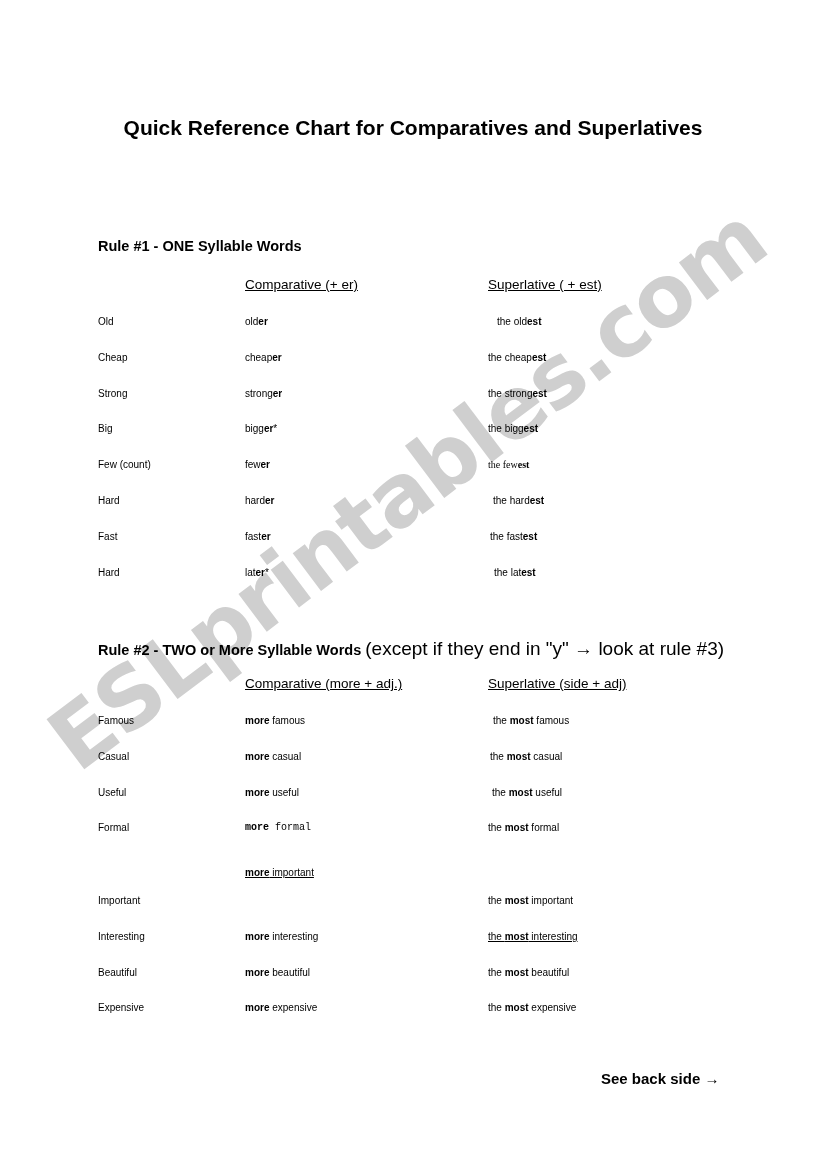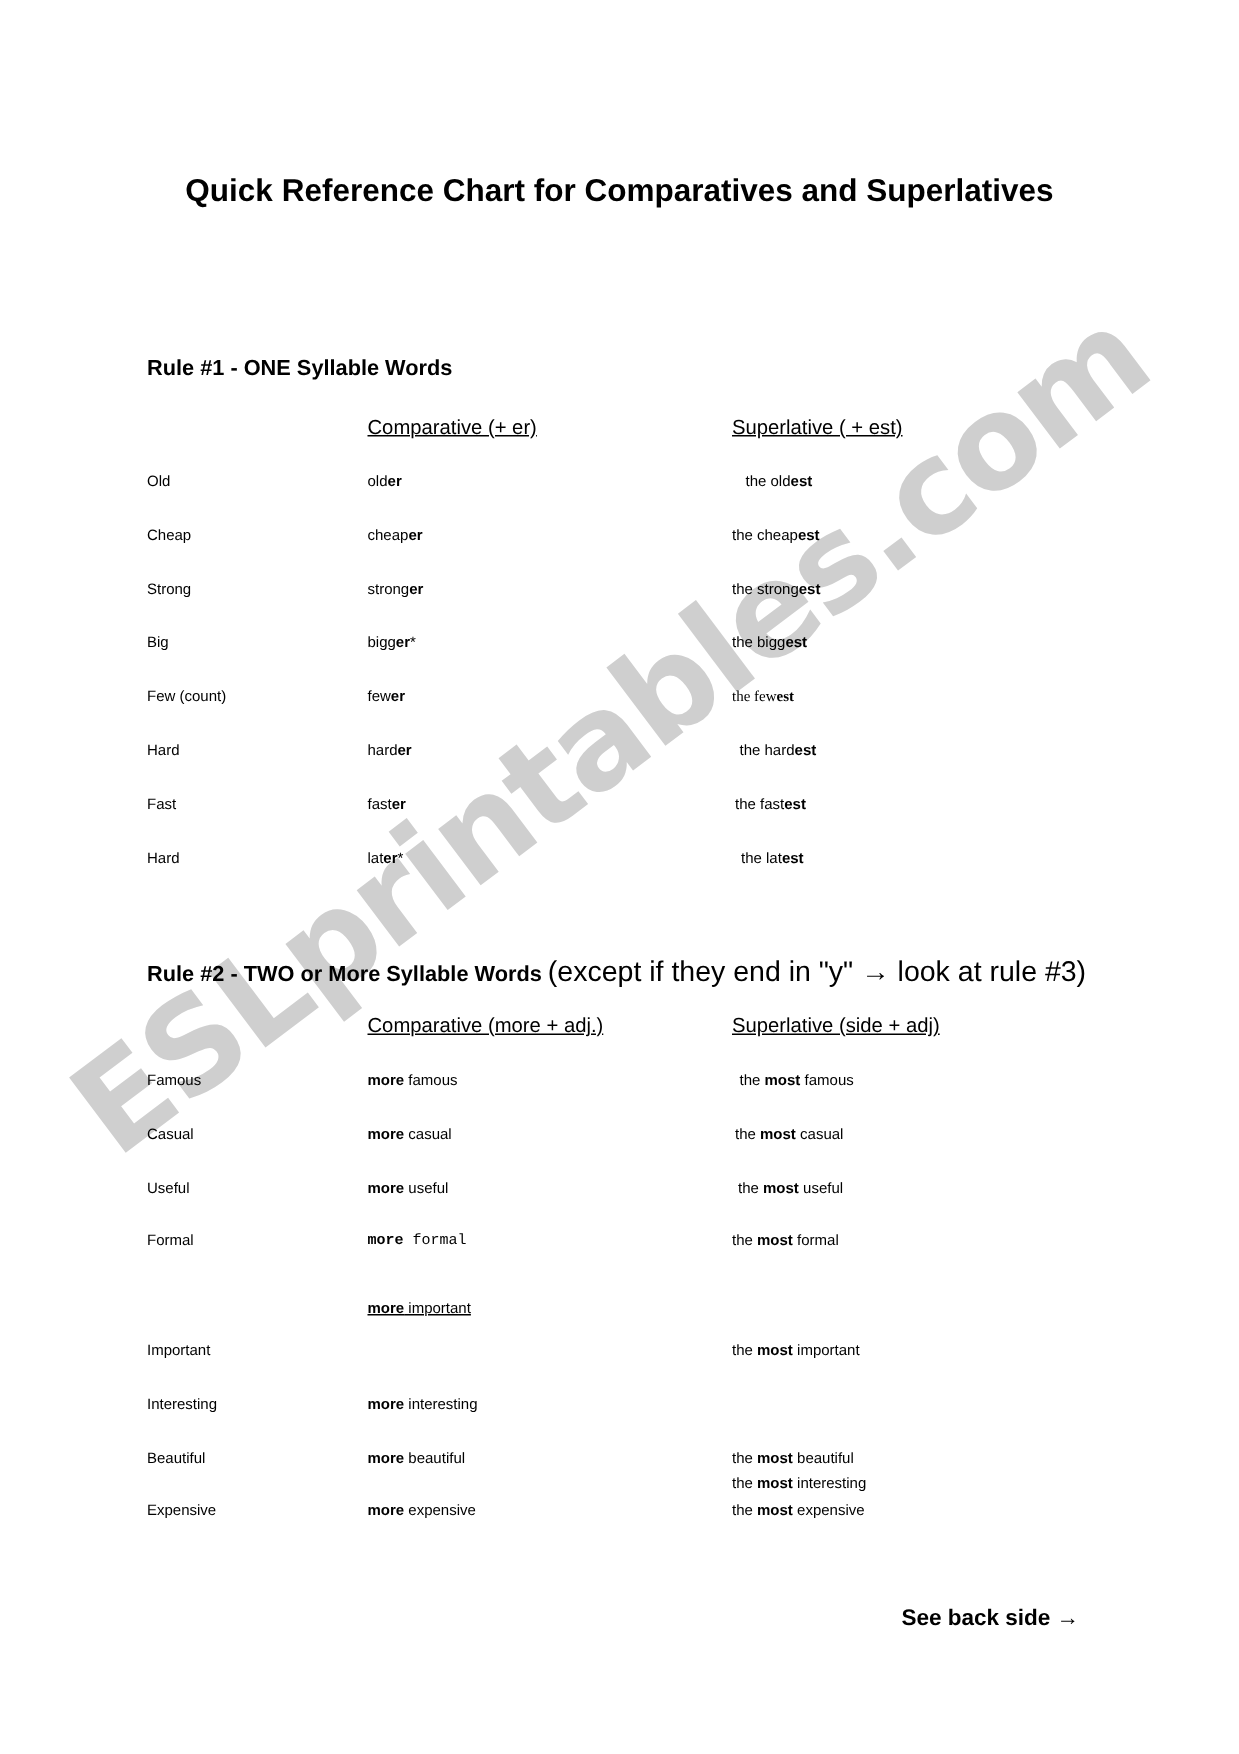--- a/index.html
+++ b/index.html
@@ -161,21 +161,21 @@
         <div class="cell c1" style="top: 819px;">Formal</div>
         <div class="cell c2" style="top: 819px; font-family: Liberation Mono, monospace;"><span style="font-weight: bold;">more</span><span> formal</span></div>
         <div class="cell c3" style="top: 819px; left: 488px;"><span>the </span><span style="font-weight: bold;">most</span><span> formal</span></div>
       </div>
     <div id="rule2-rows-b">
         <div class="cell c1" style="top: 892px;">Important</div>
         <div class="cell c2" style="top: 864px; text-decoration: underline;"><span style="font-weight: bold;">more</span><span> important</span></div>
         <div class="cell c3" style="top: 892px; left: 488px;"><span>the </span><span style="font-weight: bold;">most</span><span> important</span></div>
         <div class="cell c1" style="top: 928px;">Interesting</div>
         <div class="cell c2" style="top: 928px;"><span style="font-weight: bold;">more</span><span> interesting</span></div>
-        <div class="cell c3" style="top: 981px; left: 488px;"><span>the </span><span style="font-weight: bold;">most</span><span> interesting</span></div>
+        <div class="cell c3" style="top: 928px; left: 488px; text-decoration: underline;"><span>the </span><span style="font-weight: bold;">most</span><span> interesting</span></div>
         <div class="cell c1" style="top: 964px;">Beautiful</div>
         <div class="cell c2" style="top: 964px;"><span style="font-weight: bold;">more</span><span> beautiful</span></div>
         <div class="cell c3" style="top: 964px; left: 488px;"><span>the </span><span style="font-weight: bold;">most</span><span> beautiful</span></div>
         <div class="cell c1" style="top: 999px;">Expensive</div>
         <div class="cell c2" style="top: 999px;"><span style="font-weight: bold;">more</span><span> expensive</span></div>
         <div class="cell c3" style="top: 999px; left: 488px;"><span>the </span><span style="font-weight: bold;">most</span><span> expensive</span></div>
       </div>
 
     <div class="footer-note">See back side →</div>
 

